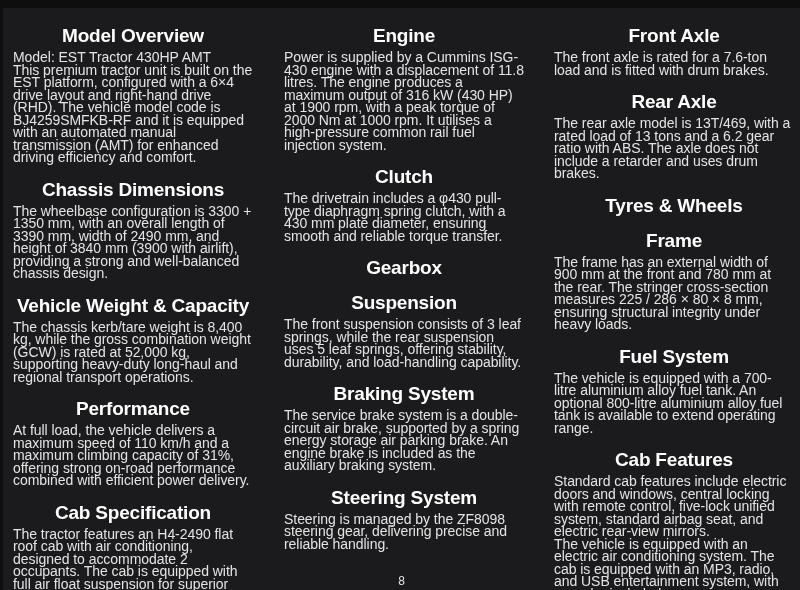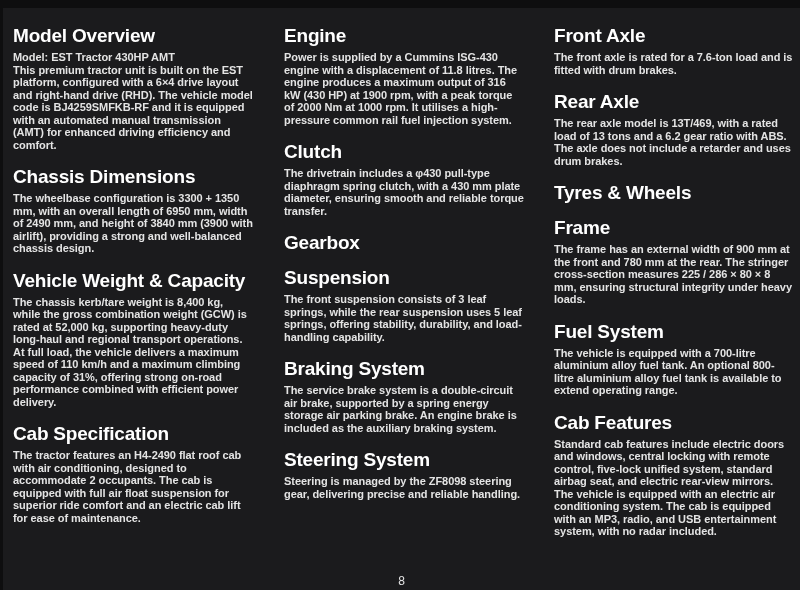--- a/index.html
+++ b/index.html
@@ -24,29 +24,29 @@
   .col-1 { left: 10px; }
   .col-2 { left: 281px; }
   .col-3 { left: 551px; }
   .sec h2 {
     font-size: 19px;
     font-weight: 700;
     line-height: 19px;
     color: #ffffff;
     letter-spacing: -0.2px;
     margin: 16px 0 6px 0;
+    text-align: center;
   }
   .sec:first-child h2 { margin-top: 0; }
   .sec p {
-    font-size: 11px;
+    font-size: 14px;
     line-height: 12.5px;
     letter-spacing: -0.05px;
     color: #e4e4e4;
     white-space: pre-line;
-    font-weight: bold;
   }
   .sec p + p { }
   .page-num {
     position: absolute;
     left: 0; right: 0;
     top: 566px;
     text-align: center;
     font-size: 12px;
     color: #e4e4e4;
   }
@@ -57,27 +57,28 @@
 <div class="page">
 
   <div class="col col-1">
     <section class="sec">
       <h2>Model Overview</h2>
       <p>Model: EST Tractor 430HP AMT
 This premium tractor unit is built on the EST platform, configured with a 6×4 drive layout and right-hand drive (RHD). The vehicle model code is BJ4259SMFKB-RF and it is equipped with an automated manual transmission (AMT) for enhanced driving efficiency and comfort.</p>
     </section>
     <section class="sec">
       <h2>Chassis Dimensions</h2>
-      <p>The wheelbase configuration is 3300 + 1350 mm, with an overall length of 6950 mm, width of 2490 mm, and height of 3840 mm (3900 with airlift), providing a strong and well-balanced chassis design.</p>
+      <p>The wheelbase configuration is 3300 + 1350 mm, with an overall length of 3390 mm, width of 2490 mm, and height of 3840 mm (3900 with airlift), providing a strong and well-balanced chassis design.</p>
     </section>
     <section class="sec">
       <h2>Vehicle Weight &amp; Capacity</h2>
       <p>The chassis kerb/tare weight is 8,400 kg, while the gross combination weight (GCW) is rated at 52,000 kg, supporting heavy-duty long-haul and regional transport operations.</p>
     </section>
     <section class="sec">
+      <h2>Performance</h2>
       <p>At full load, the vehicle delivers a maximum speed of 110 km/h and a maximum climbing capacity of 31%, offering strong on-road performance combined with efficient power delivery.</p>
     </section>
     <section class="sec">
       <h2>Cab Specification</h2>
       <p>The tractor features an H4-2490 flat roof cab with air conditioning, designed to accommodate 2 occupants. The cab is equipped with full air float suspension for superior ride comfort and an electric cab lift for ease of maintenance.</p>
     </section>
   </div>
 
   <div class="col col-2">
     <section class="sec">

